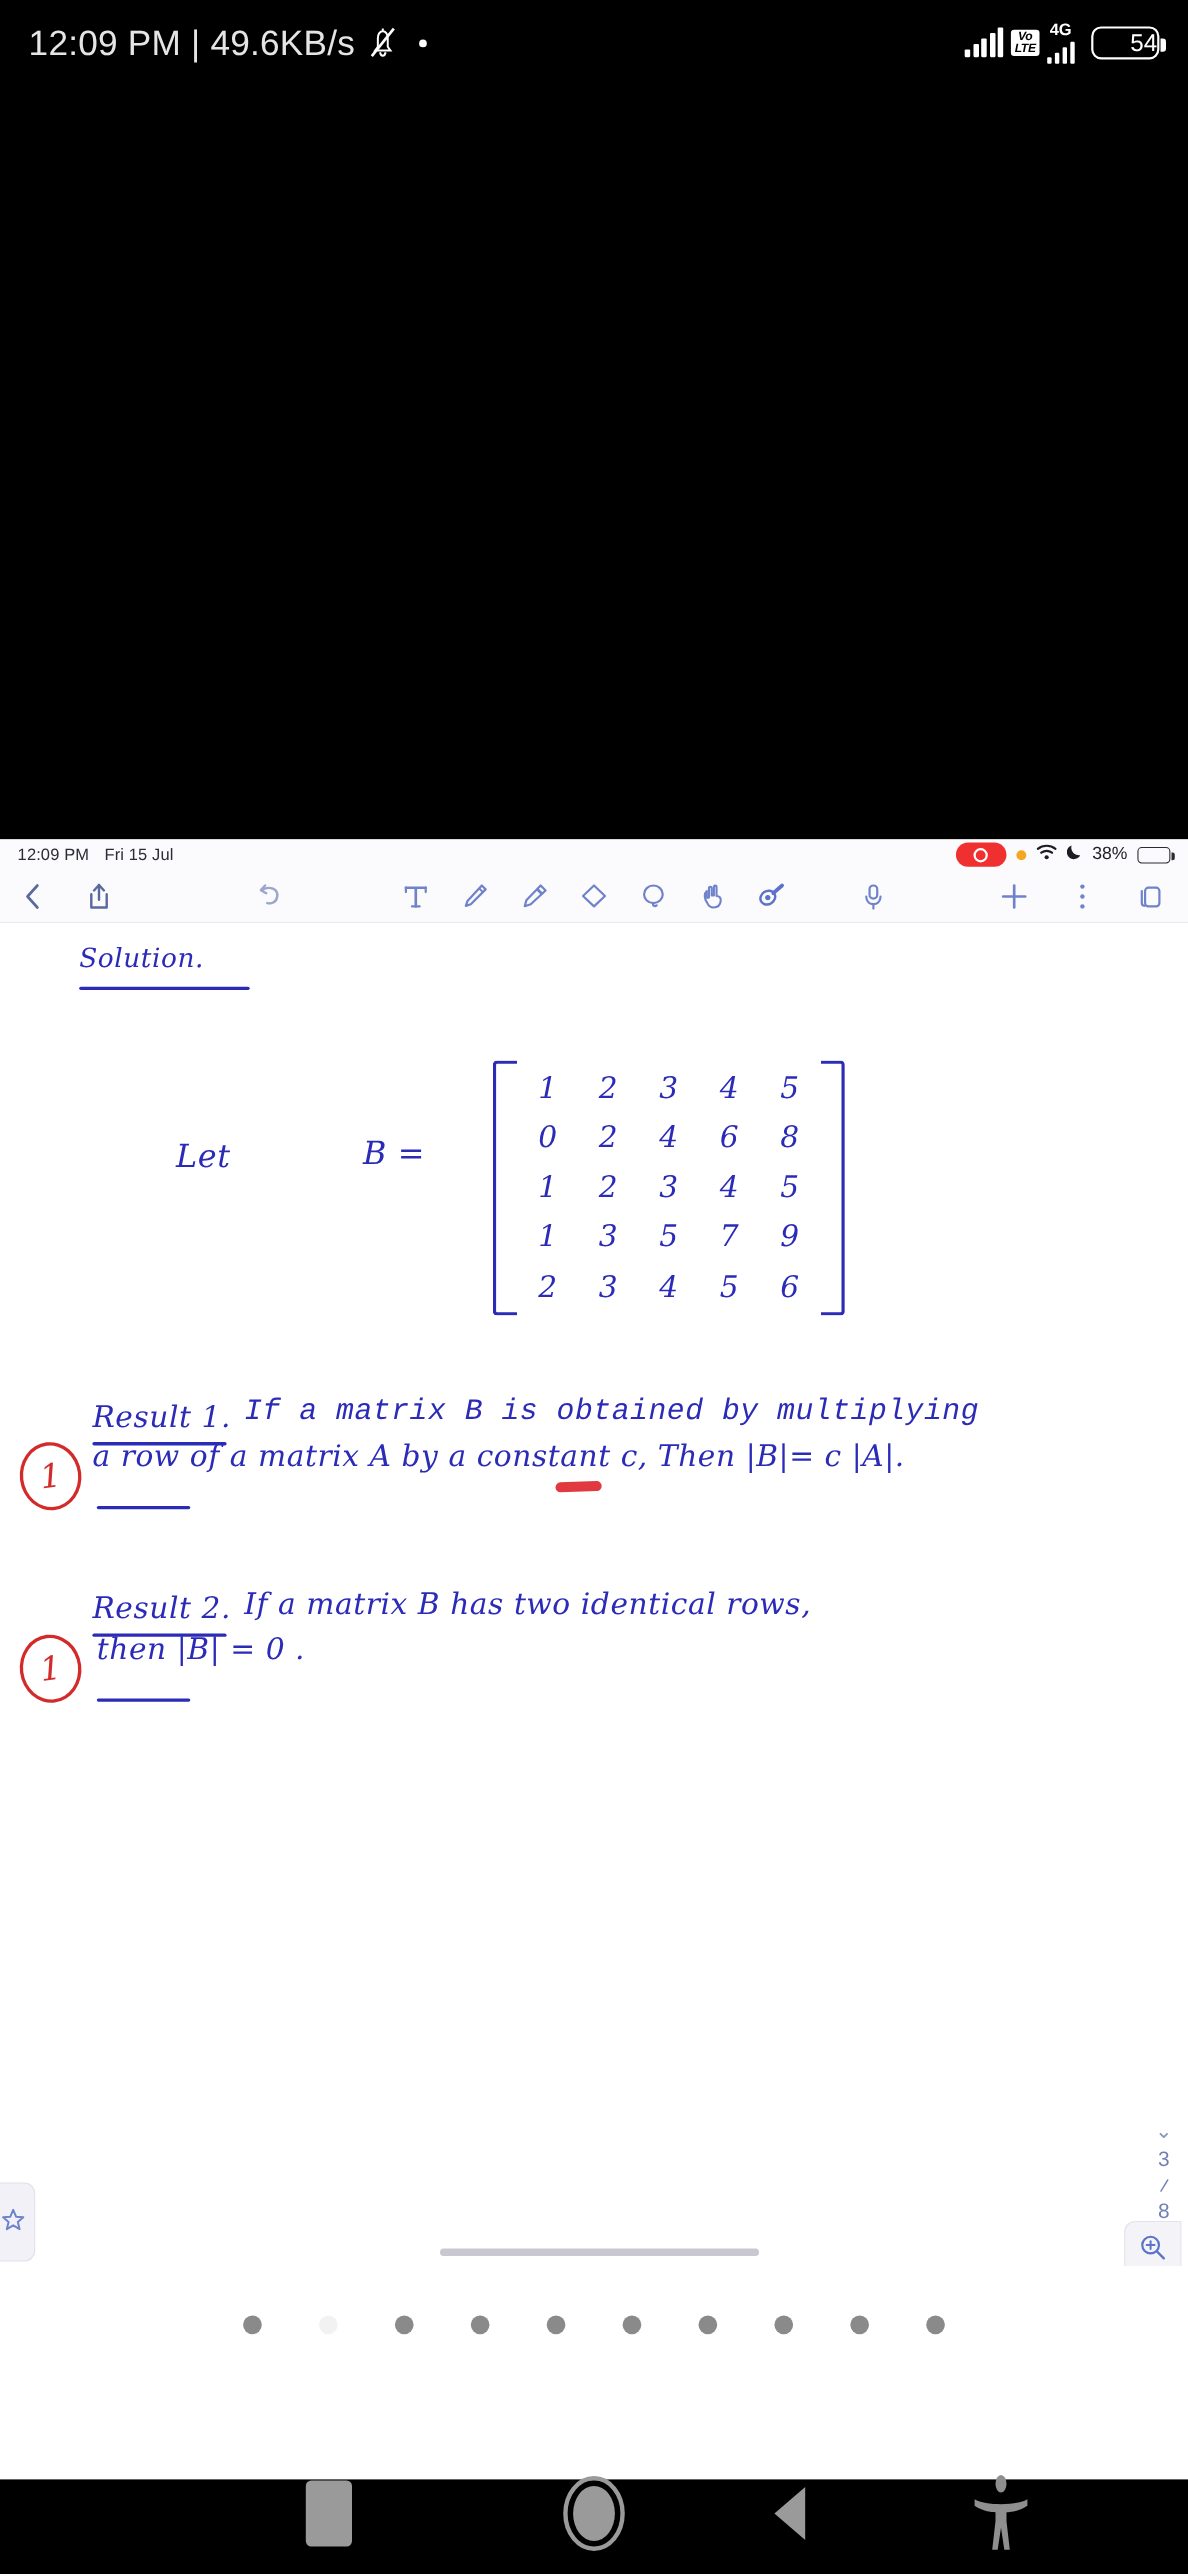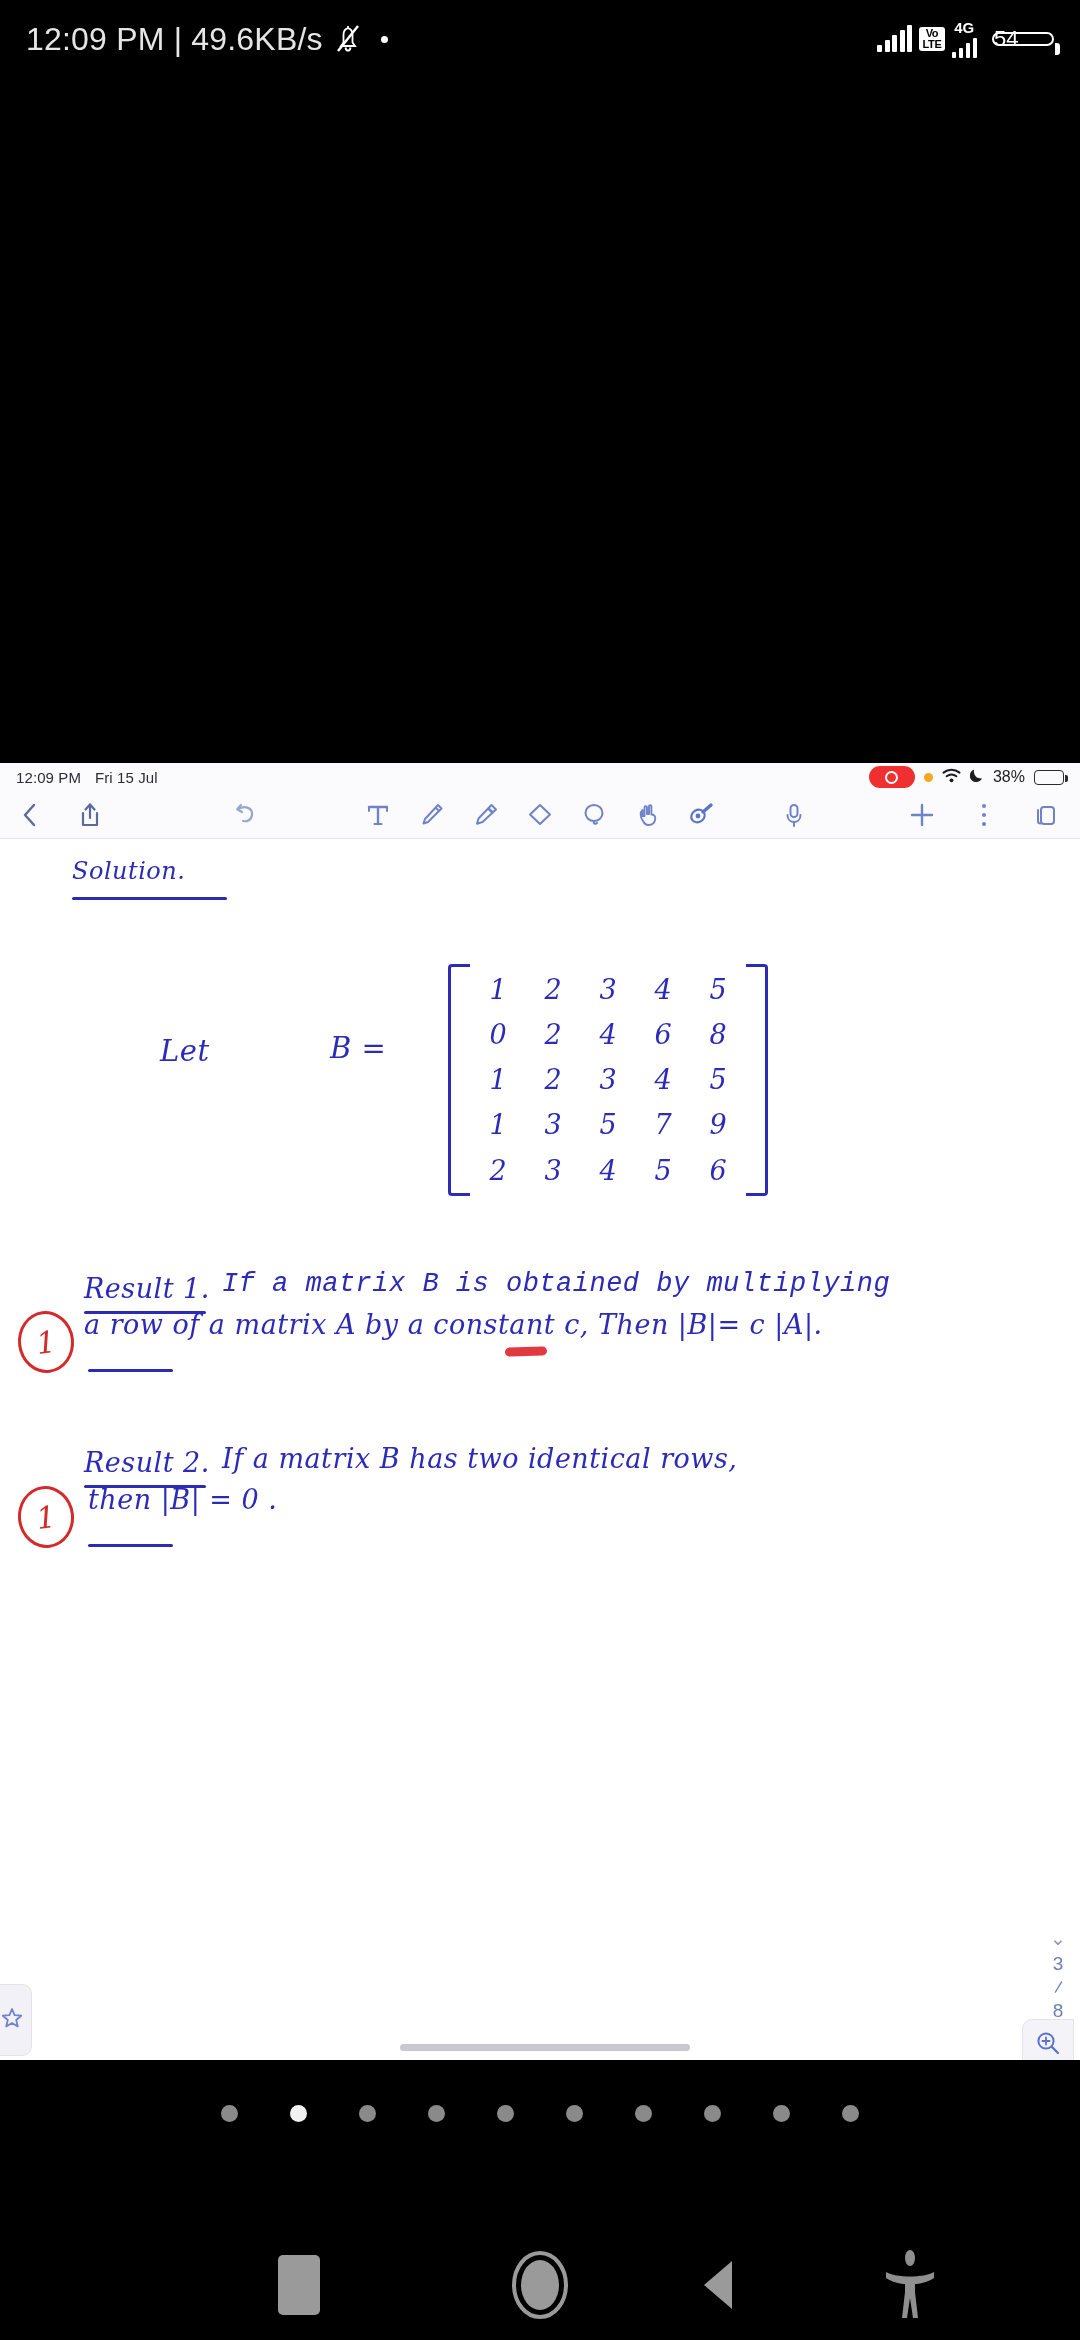--- a/index.html
+++ b/index.html
@@ -31,48 +31,48 @@
   .sig-bars i { display:block; width:5px; background:#fff; border-radius:1px; }
   .sig-bars i:nth-child(1){height:7px;}
   .sig-bars i:nth-child(2){height:12px;}
   .sig-bars i:nth-child(3){height:17px;}
   .sig-bars i:nth-child(4){height:22px;}
   .sig-bars i:nth-child(5){height:27px;}
 
   .volte-badge {
     background:#fff; color:#000; border-radius:3px;
     padding:1px 3px; font-size:11px; font-weight:700; line-height:1.0;
-    text-align:center; display:flex; flex-direction:column; align-items:center;
+    text-align:center; display:flex; flex-direction:column; align-items:center;font-style:italic;
   }
   .volte-badge span { display:block; letter-spacing:-0.3px; }
 
   .net4g-wrap { display:flex; flex-direction:column; align-items:center; justify-content:flex-end; }
   .net4g-label { font-size:15px; font-weight:600; line-height:1; margin-bottom:1px; }
 
   .sig-bars2 { display:flex; align-items:flex-end; gap:2.5px; height:22px; }
   .sig-bars2 i { display:block; width:4.5px; background:#fff; border-radius:1px; }
   .sig-bars2 i:nth-child(1){height:6px;}
   .sig-bars2 i:nth-child(2){height:10px;}
   .sig-bars2 i:nth-child(3){height:15px;}
   .sig-bars2 i:nth-child(4){height:20px;}
 
   .batt-outer {
-    width:62px; height:14px; border:2.5px solid #fff; border-radius:9px;
-    display:flex; align-items:center; justify-content:flex-start; position:relative;
+    width:62px; height:30px; border:2.5px solid #fff; border-radius:9px;
+    display:flex; align-items:center; justify-content:flex-end; position:relative;
     margin-left:8px;
   }
   .batt-outer::after {
     content:""; position:absolute; right:-8px; top:9px;
     width:5px; height:12px; background:#fff; border-radius:0 3px 3px 0;
   }
   .batt-num { font-size:22px; font-weight:500; color:#fff; line-height:1; }
 
   
   .inner-shot {
-    position:absolute; left:0; top:763px; width:1080px; height:1297px;
+    position:absolute; left:0; top:763px; width:1080px; height:1491px;
     background:#ffffff; overflow:hidden;
   }
 
   
   .inner-status {
     height:28px; width:100%; background:#fbfafc;
     display:flex; align-items:center; justify-content:space-between;
     padding:0 16px; color:#2c2c36;
   }
   .inner-status-left { display:flex; align-items:center; gap:14px; font-size:15px; letter-spacing:0.1px;}

